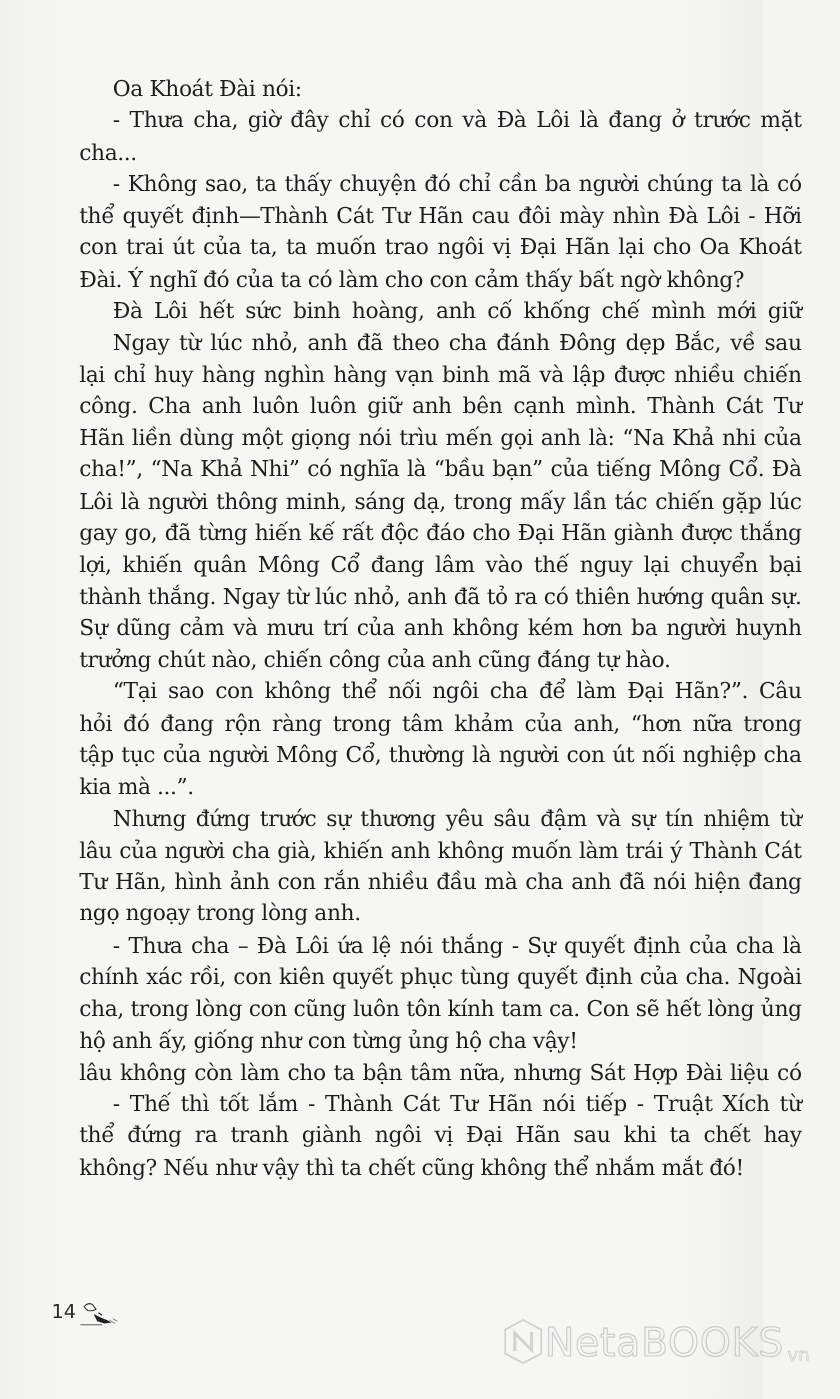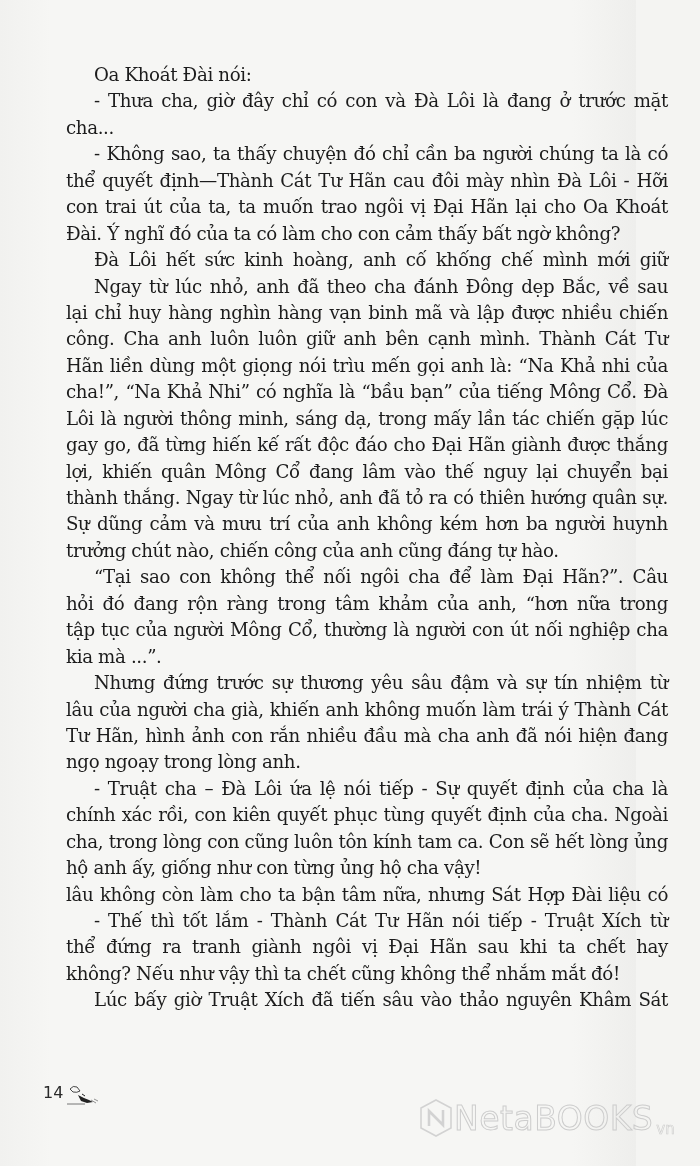--- a/index.html
+++ b/index.html
@@ -61,49 +61,48 @@
 
 <div class="page">
   <div class="text-block">
     <div class="line indent last">Oa Khoát Đài nói:</div>
     <div class="line indent">-   Thưa cha, giờ đây chỉ có con và Đà Lôi là đang ở trước mặt</div>
     <div class="line last">cha...</div>
     <div class="line indent">-   Không sao, ta thấy chuyện đó chỉ cần ba người chúng ta là có</div>
     <div class="line">thể quyết định—Thành Cát Tư Hãn cau đôi mày nhìn Đà Lôi - Hỡi</div>
     <div class="line">con trai út của ta, ta muốn trao ngôi vị Đại Hãn lại cho Oa Khoát</div>
     <div class="line last">Đài. Ý nghĩ đó của ta có làm cho con cảm thấy bất ngờ không?</div>
-    <div class="line indent">Đà Lôi hết sức kinh hoàng, anh cố khống chế mình mới giữ</div>
+    <div class="line indent">Đà Lôi hết sức binh hoàng, anh cố khống chế mình mới giữ</div>
     <div class="line indent">Ngay từ lúc nhỏ, anh đã theo cha đánh Đông dẹp Bắc, về sau</div>
     <div class="line">lại chỉ huy hàng nghìn hàng vạn binh mã và lập được nhiều chiến</div>
     <div class="line">công. Cha anh luôn luôn giữ anh bên cạnh mình. Thành Cát Tư</div>
     <div class="line">Hãn liền dùng một giọng nói trìu mến gọi anh là: “Na Khả nhi của</div>
     <div class="line">cha!”, “Na Khả Nhi” có nghĩa là “bầu bạn” của tiếng Mông Cổ. Đà</div>
     <div class="line">Lôi là người thông minh, sáng dạ, trong mấy lần tác chiến gặp lúc</div>
     <div class="line">gay go, đã từng hiến kế rất độc đáo cho Đại Hãn giành được thắng</div>
     <div class="line">lợi, khiến quân Mông Cổ đang lâm vào thế nguy lại chuyển bại</div>
     <div class="line">thành thắng. Ngay từ lúc nhỏ, anh đã tỏ ra có thiên hướng quân sự.</div>
     <div class="line">Sự dũng cảm và mưu trí của anh không kém hơn ba người huynh</div>
     <div class="line last">trưởng chút nào, chiến công của anh cũng đáng tự hào.</div>
     <div class="line indent">“Tại sao con không thể nối ngôi cha để làm Đại Hãn?”. Câu</div>
     <div class="line">hỏi đó đang rộn ràng trong tâm khảm của anh, “hơn nữa trong</div>
     <div class="line">tập tục của người Mông Cổ, thường là người con út nối nghiệp cha</div>
     <div class="line last">kia mà ...”.</div>
     <div class="line indent">Nhưng đứng trước sự thương yêu sâu đậm và sự tín nhiệm từ</div>
     <div class="line">lâu của người cha già, khiến anh không muốn làm trái ý Thành Cát</div>
     <div class="line">Tư Hãn, hình ảnh con rắn nhiều đầu mà cha anh đã nói hiện đang</div>
     <div class="line last">ngọ ngoạy trong lòng anh.</div>
-    <div class="line indent">-   Truật cha – Đà Lôi ứa lệ nói tiếp - Sự quyết định của cha là</div>
+    <div class="line indent">-   Thưa cha – Đà Lôi ứa lệ nói thắng - Sự quyết định của cha là</div>
     <div class="line">chính xác rồi, con kiên quyết phục tùng quyết định của cha. Ngoài</div>
     <div class="line">cha, trong lòng con cũng luôn tôn kính tam ca. Con sẽ hết lòng ủng</div>
     <div class="line last">hộ anh ấy, giống như con từng ủng hộ cha vậy!</div>
     <div class="line">lâu không còn làm cho ta bận tâm nữa, nhưng Sát Hợp Đài liệu có</div>
     <div class="line indent">-   Thế thì tốt lắm - Thành Cát Tư Hãn nói tiếp - Truật Xích từ</div>
     <div class="line">thể đứng ra tranh giành ngôi vị Đại Hãn sau khi ta chết hay</div>
     <div class="line last">không? Nếu như vậy thì ta chết cũng không thể nhắm mắt đó!</div>
-    <div class="line indent">Lúc bấy giờ Truật Xích đã tiến sâu vào thảo nguyên Khâm Sát</div>
   </div>
 
   <div class="footer">
     <span class="page-number">14</span>
     <svg class="ornament" viewBox="0 0 36 24">
       <line x1="-12" y1="21" x2="18" y2="21" stroke="#555" stroke-width="0.8"></line>
       <path d="M3 6 Q6 2 10 4 L13 8 Q10 10 6 9 Z" fill="none" stroke="#333" stroke-width="0.9"></path>
       <path d="M11 12 L17 15 L22 17 L26 19 L20 20 L14 18 Z" fill="#222"></path>
       <path d="M15 11 L18 13" stroke="#222" stroke-width="1"></path>
       <path d="M24 17 L29 20 M27 16 L31 18" stroke="#666" stroke-width="0.7"></path>

